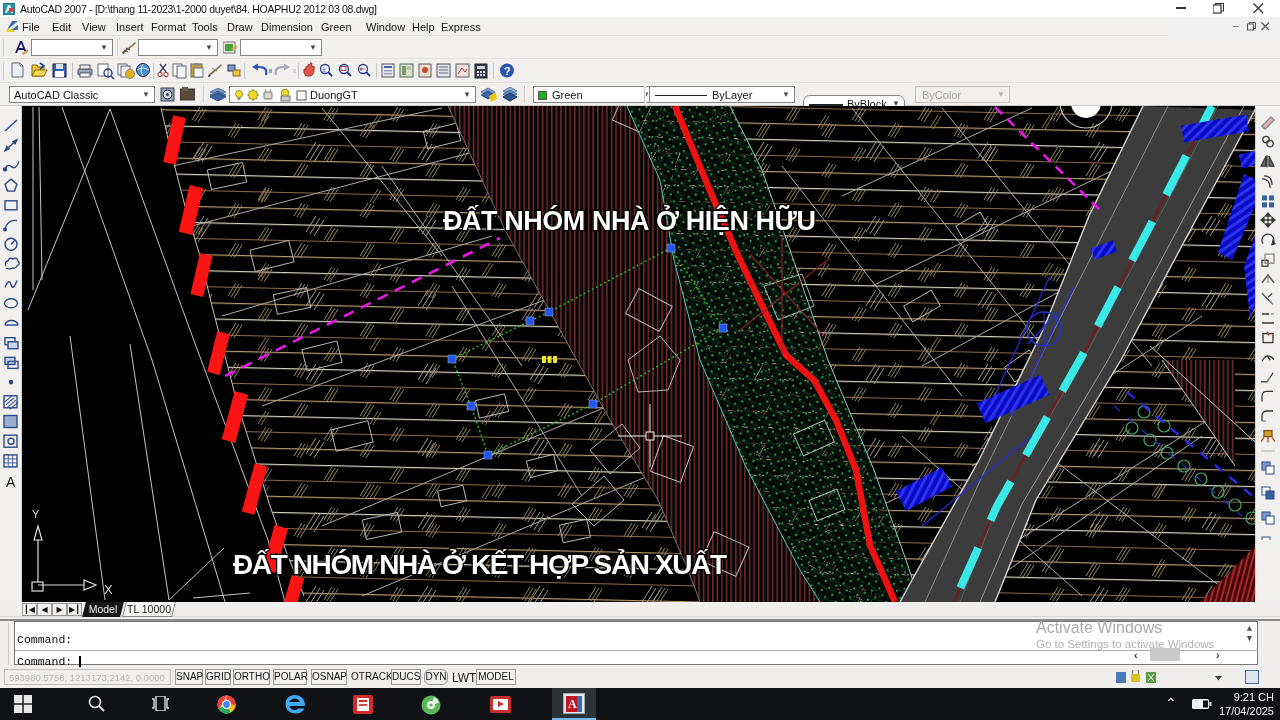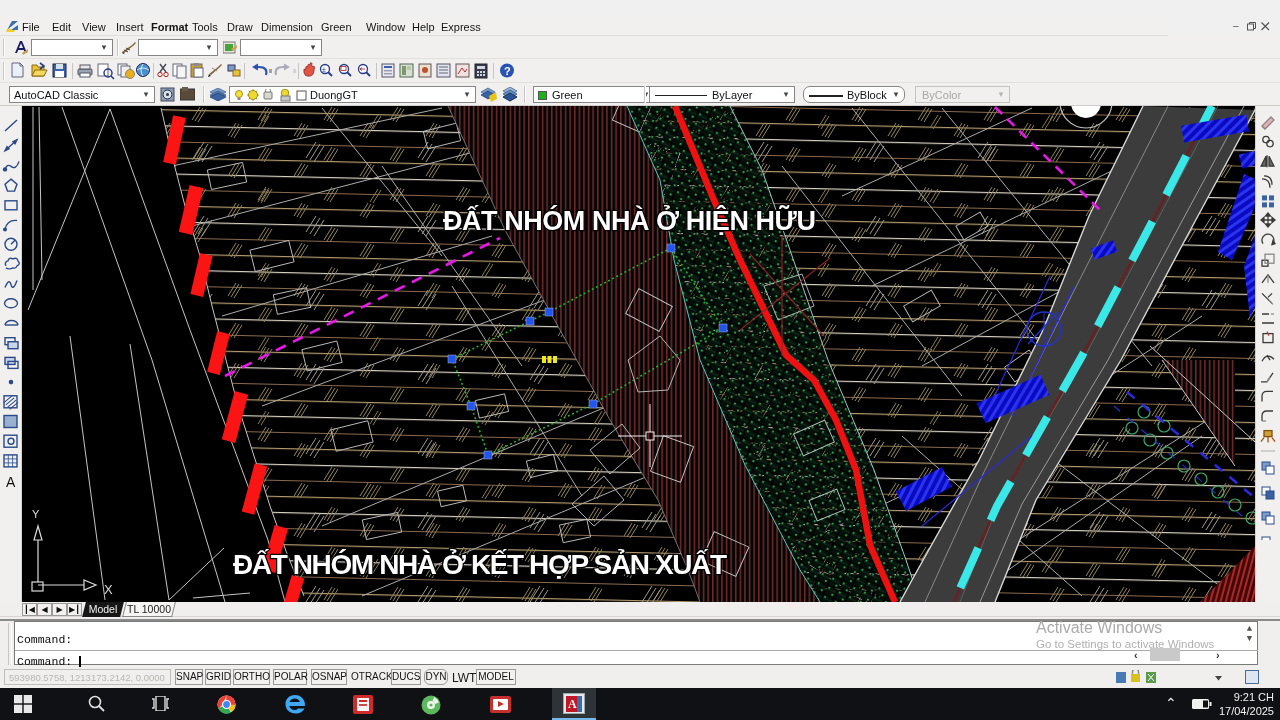--- a/index.html
+++ b/index.html
@@ -7,33 +7,50 @@
   #app { position:relative; width:1280px; height:720px; background:#f0f0f0; }
   .abs { position:absolute; }
   .combo { position:absolute; background:#fff; border:1px solid #858585; height:17px; font-size:11px; color:#111; }
   .combo .chev { position:absolute; right:2px; top:2px; width:12px; height:11px; color:#444; font-size:9px; text-align:center; line-height:11px; }
   .tbtn { position:absolute; border:1px solid #9a9a9a; background:#f2f1f0; color:#111; font-size:11px; text-align:center; }
 </style>
 </head>
 <body>
 <div id="app">
 
+  <div class="abs" style="left:0;top:0;width:1280px;height:17px;background:#ffffff;">
+    <svg class="abs" style="left:3px;top:3px" width="12" height="12" viewBox="0 0 12 12">
+      <rect x="0" y="0" width="12" height="12" fill="#1a7a8a"></rect>
+      <rect x="1" y="1" width="10" height="10" fill="#2396a8"></rect>
+      <path d="M2 10 L5 2 L7 2 L10 10 L8 10 L7 7.5 L4.6 7.5 L4 10 Z" fill="#fff"></path>
+      <rect x="6" y="5" width="5" height="4" fill="#d43f3f"></rect>
+    </svg>
+    <div class="abs" style="left:20px;top:3px;font-size:10.5px;letter-spacing:-0.3px;color:#101010;">AutoCAD 2007 - [D:\thang 11-2023\1-2000 duyet\84. HOAPHU2 2012 03 08.dwg]</div>
+    <div class="abs" style="left:1176px;top:7px;width:10px;height:1.5px;background:#333;"></div>
+    <svg class="abs" style="left:1213px;top:3px" width="11" height="11" viewBox="0 0 11 11">
+        <rect x="0" y="2" width="8" height="8" fill="none" stroke="#333" stroke-width="1.2"></rect>
+        <path d="M2.5 2 L2.5 0.5 L10.5 0.5 L10.5 8 L8.5 8" fill="none" stroke="#333" stroke-width="1.2"></path>
+      </svg>
+    <svg class="abs" style="left:1253px;top:3px" width="11" height="11" viewBox="0 0 11 11">
+        <path d="M0.5 0.5 L10 10 M10 0.5 L0.5 10" stroke="#333" stroke-width="1.3"></path>
+      </svg>
+  </div>
 
   <div class="abs" style="left:0;top:17px;width:1168px;height:19px;background:#f1f0ef;border-bottom:1px solid #e0dedc;font-size:11px;color:#141414;">
     <svg class="abs" style="left:6px;top:2px" width="14" height="14" viewBox="0 0 14 14">
       <path d="M0 12 L9 12 L5 9 Z" fill="#e8c416"></path>
       <path d="M1 11 L12 11 L12 2 L6 2 Z" fill="#3b6ea5"></path>
       <path d="M1 11 L12 2 L12 6 L5 11 Z" fill="#e8f0f8"></path>
       <path d="M0 13 L9 13 L3 9 Z" fill="#f0d020"></path>
     </svg>
     <span class="abs" style="left:22px;top:4px;">File</span>
     <span class="abs" style="left:52px;top:4px;">Edit</span>
     <span class="abs" style="left:82px;top:4px;">View</span>
     <span class="abs" style="left:116px;top:4px;">Insert</span>
-    <span class="abs" style="left:151px;top:4px;font-weight:bold;">Format</span>
+    <span class="abs" style="left:151px;top:4px;">Format</span>
     <span class="abs" style="left:192px;top:4px;">Tools</span>
     <span class="abs" style="left:227px;top:4px;">Draw</span>
     <span class="abs" style="left:261px;top:4px;">Dimension</span>
     <span class="abs" style="left:321px;top:4px;">Green</span>
     <span class="abs" style="left:366px;top:4px;">Window</span>
     <span class="abs" style="left:412px;top:4px;">Help</span>
     <span class="abs" style="left:441px;top:4px;">Express</span>
     <span class="abs" style="left:1233px;top:3px;color:#555;font-size:10px;">–</span>
     <svg class="abs" style="left:1247px;top:5px" width="9" height="9" viewBox="0 0 9 9">
         <rect x="0.5" y="2" width="6" height="6" fill="none" stroke="#555" stroke-width="1"></rect>
@@ -208,21 +225,21 @@
       <div style="position:absolute;left:4px;top:3.5px;width:9px;height:9px;background:#17b517;border:1px solid #555;"></div>
       <span style="position:absolute;left:18px;top:2px;">Green</span>
       <div class="chev">▾</div>
     </div>
     <div class="abs" style="left:644px;top:3px;width:2px;height:17px;border-left:1px solid #c8c6c3;border-right:1px solid #fff;"></div>
     <div class="combo" style="left:649px;top:3px;width:146px;">
       <div style="position:absolute;left:5px;top:8px;width:52px;height:1px;background:#222;"></div>
       <span style="position:absolute;left:62px;top:2px;">ByLayer</span>
       <div class="chev">▾</div>
     </div>
-    <div class="combo" style="left:803px;top:3px;width:102px;border-radius:7px;">
+    <div class="combo" style="left:803px;top:12px;width:102px;border-radius:7px;">
       <div style="position:absolute;left:5px;top:8px;width:34px;height:1.6px;background:#222;"></div>
       <span style="position:absolute;left:43px;top:2px;">ByBlock</span>
       <div class="chev">▾</div>
     </div>
     <div class="combo" style="left:915px;top:3px;width:95px;background:#f1f0ef;border-color:#c5c3c0;color:#a8a6a3;">
       <span style="position:absolute;left:6px;top:2px;">ByColor</span>
       <div class="chev" style="color:#b5b3b0">▾</div>
     </div>
   </div>
 

